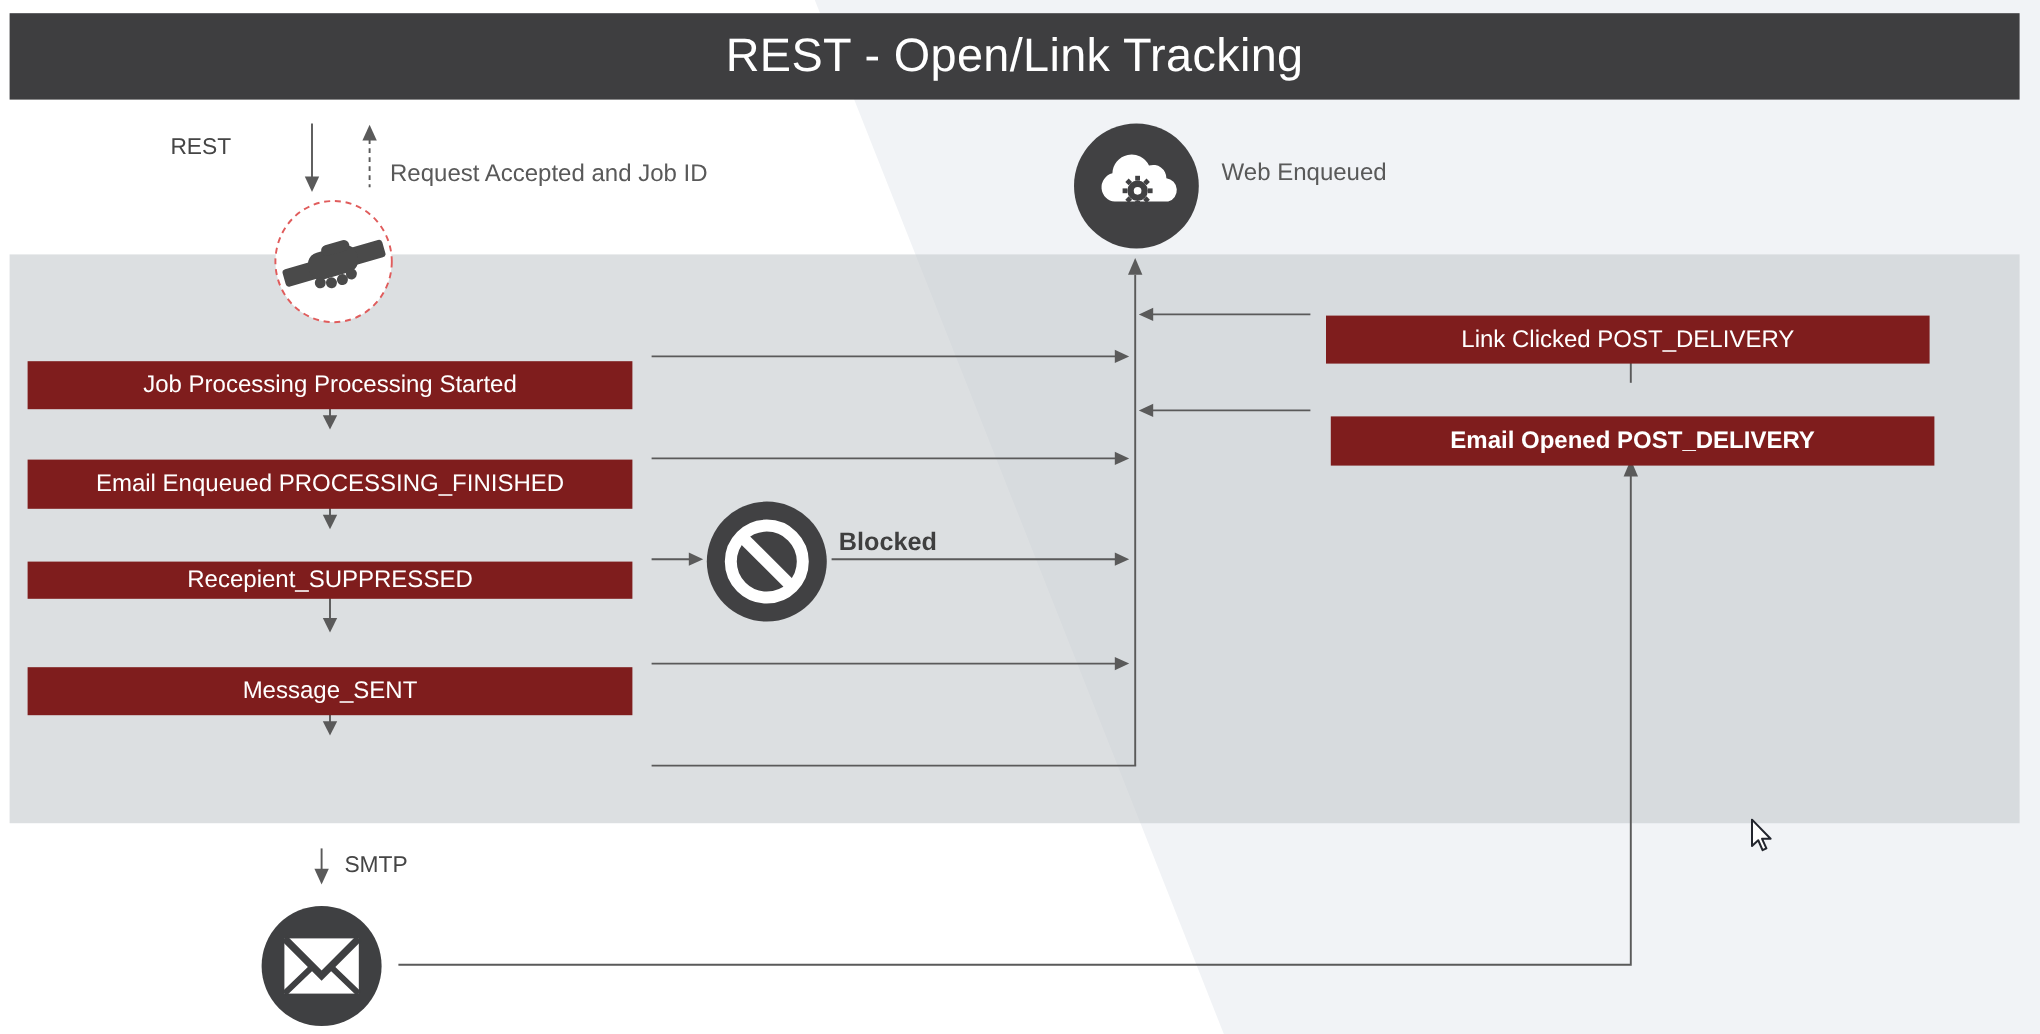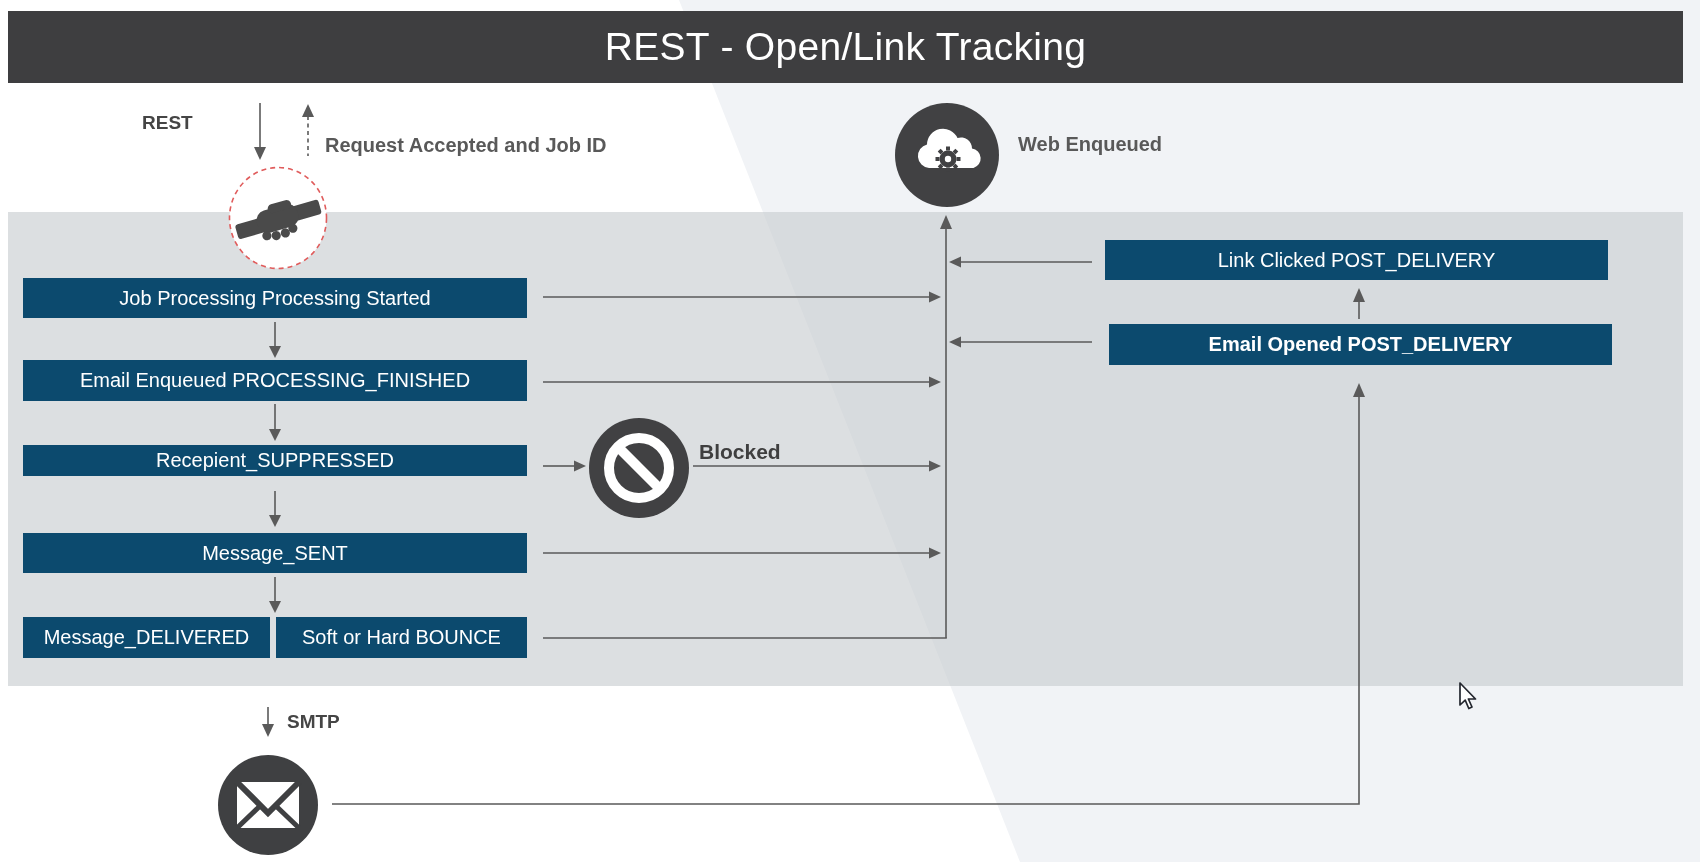--- a/index.html
+++ b/index.html
@@ -5,24 +5,24 @@
   html,body{margin:0;padding:0;}
   body{width:1700px;height:862px;overflow:hidden;font-family:"Liberation Sans",sans-serif;}
   .stage{position:relative;width:1700px;height:862px;background:#f1f3f6;}
   .bg-diag{position:absolute;inset:0;background:#ffffff;
            clip-path:polygon(0 0,679px 0,1020px 862px,0 862px);}
   .band{position:absolute;left:8px;top:212px;width:1675px;height:474px;
         background:rgba(198,203,206,0.62);}
   .titlebar{position:absolute;left:8px;top:11px;width:1675px;height:72px;background:#3e3e40;}
   .titlebar .t{display:block;width:100%;height:72px;line-height:72px;text-align:center;
         color:#ffffff;font-size:39px;letter-spacing:.3px;}
-  .rbox{position:absolute;background:#0c4a6e;color:#ffffff;text-align:left;
+  .rbox{position:absolute;background:#7f1d1d;color:#ffffff;text-align:left;
         font-size:20px;display:flex;align-items:center;justify-content:center;
-        white-space:nowrap;}
-  .lbl{position:absolute;color:#595959;font-size:20px;white-space:nowrap;font-weight:bold;}
+        white-space:nowrap;margin-top:23px;}
+  .lbl{position:absolute;color:#595959;font-size:20px;white-space:nowrap;}
   .lbl.dark{color:#454545;}
   .lbl.bold{font-weight:bold;color:#3f3f3f;font-size:21px;}
   .iconbox{position:absolute;}
   svg.wires{position:absolute;left:0;top:0;pointer-events:none;}
   .wire{stroke:#5a5a5a;stroke-width:1.6;fill:none;}
   .wire.dashed{stroke-dasharray:4 3.5;}
   .head{fill:#5a5a5a;stroke:none;}
 </style>
 </head>
 <body>
@@ -94,26 +94,20 @@
   </div>
   <div class="rbox" style="left:23px;top:360px;width:504px;height:41px;">
     <span>Email Enqueued PROCESSING_FINISHED</span>
   </div>
   <div class="rbox" style="left:23px;top:445px;width:504px;height:31px;">
     <span>Recepient_SUPPRESSED</span>
   </div>
   <div class="rbox" style="left:23px;top:533px;width:504px;height:40px;">
     <span>Message_SENT</span>
   </div>
-  <div class="rbox" style="left:23px;top:617px;width:247px;height:41px;">
-    <span>Message_DELIVERED</span>
-  </div>
-  <div class="rbox" style="left:276px;top:617px;width:251px;height:41px;">
-    <span>Soft or Hard BOUNCE</span>
-  </div>
 
   <div class="rbox" style="left:1105px;top:240px;width:503px;height:40px;">
     <span>Link Clicked POST_DELIVERY</span>
   </div>
   <div class="rbox" style="left:1109px;top:324px;width:503px;height:41px;font-weight:bold;">
     <span>Email Opened POST_DELIVERY</span>
   </div>
 
   <div class="iconbox" style="left:228px;top:166px;">
     <svg width="100" height="104" viewBox="0 0 100 104">

